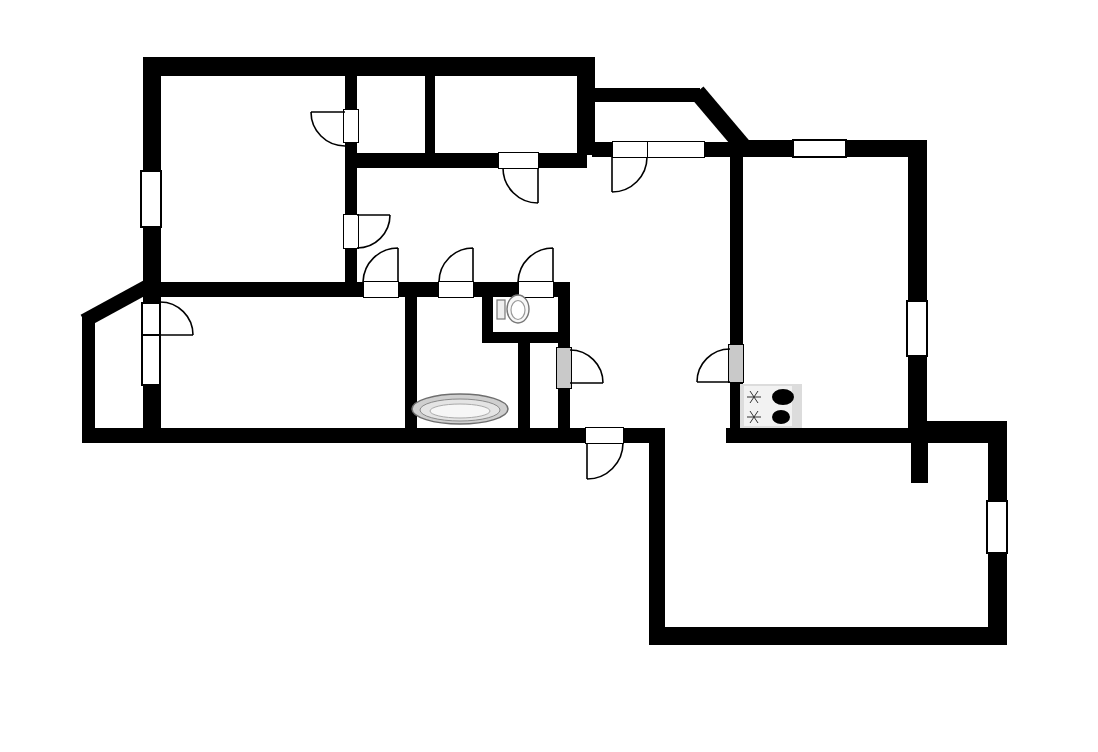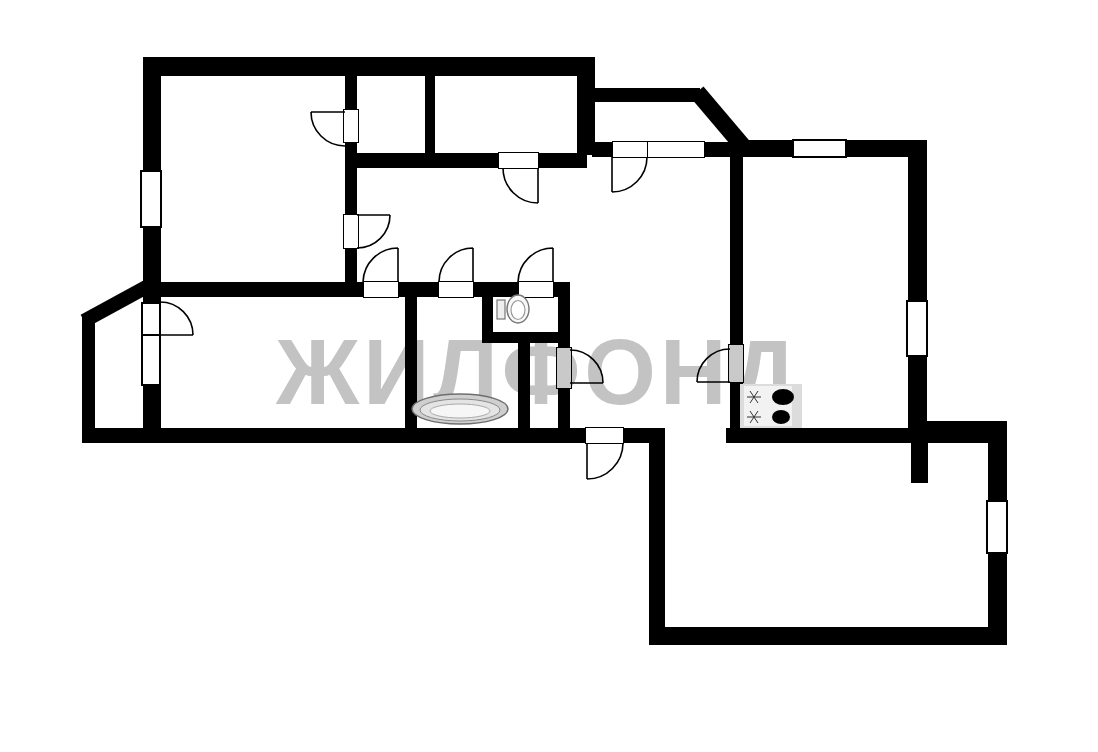--- a/index.html
+++ b/index.html
@@ -12,21 +12,20 @@
   #watermark{position:absolute;left:276px;top:320px;z-index:1;
              font-size:92px;font-weight:bold;letter-spacing:4px;color:#c3c3c3;
              font-family:"Liberation Sans",sans-serif;white-space:nowrap;}
   svg.overlay{position:absolute;left:0;top:0;z-index:4;pointer-events:none;}
 </style>
 </head>
 <body>
 
 <div id="stage">
 
-  <div id="watermark">ЖИЛФОНД</div>
 
   <div class="wall" style="left:143px;top:57px;width:452px;height:19px;"></div>
   <div class="wall" style="left:143px;top:57px;width:18px;height:245px;"></div>
   <div class="wall" style="left:143px;top:385px;width:18px;height:45px;"></div>
   <div class="wall" style="left:577px;top:57px;width:18px;height:98px;"></div>
 
   <div class="wall" style="left:592px;top:88px;width:108px;height:14px;"></div>
   <div class="wall" style="left:592px;top:142px;width:155px;height:15px;"></div>
 
   <div class="wall" style="left:743px;top:140px;width:184px;height:17px;"></div>

